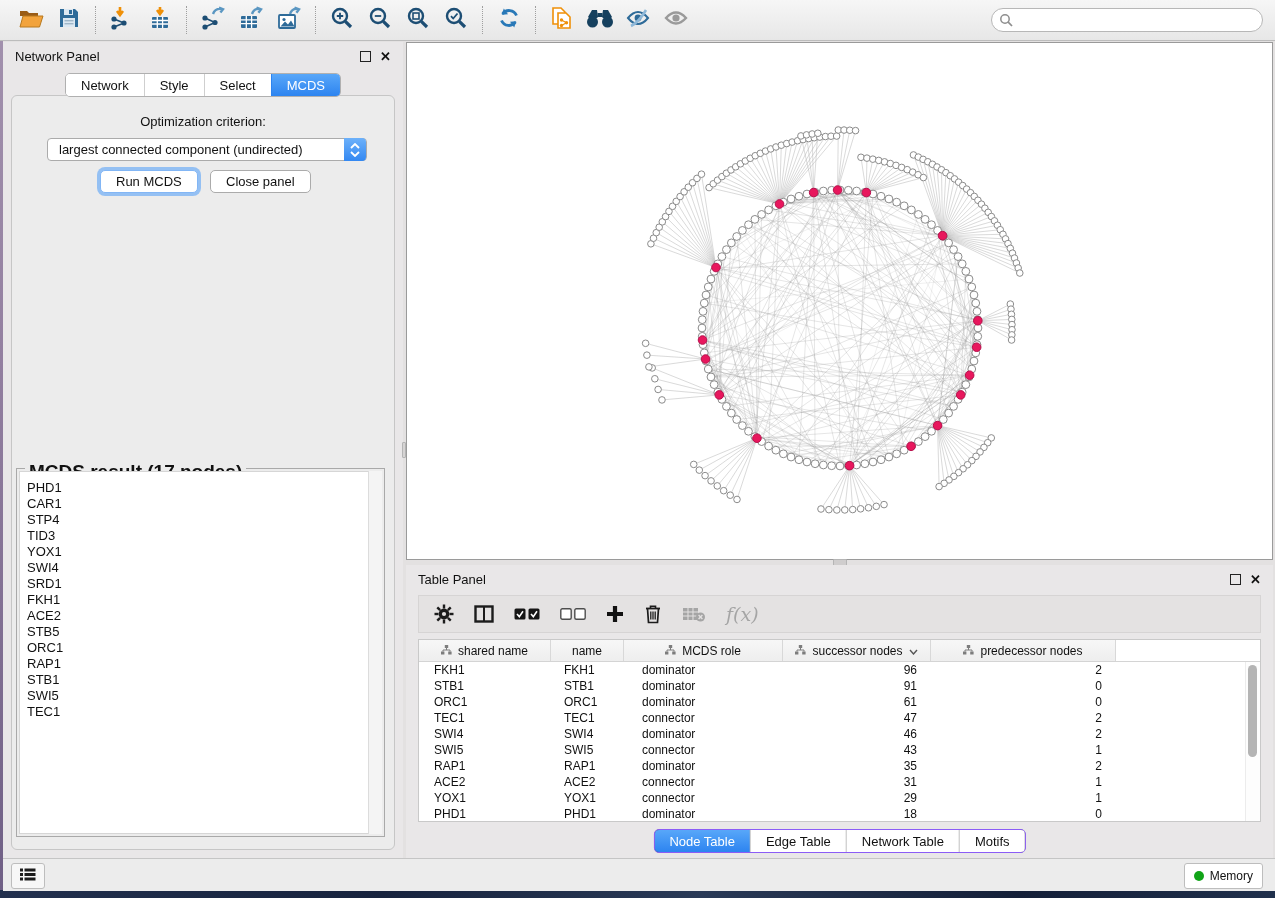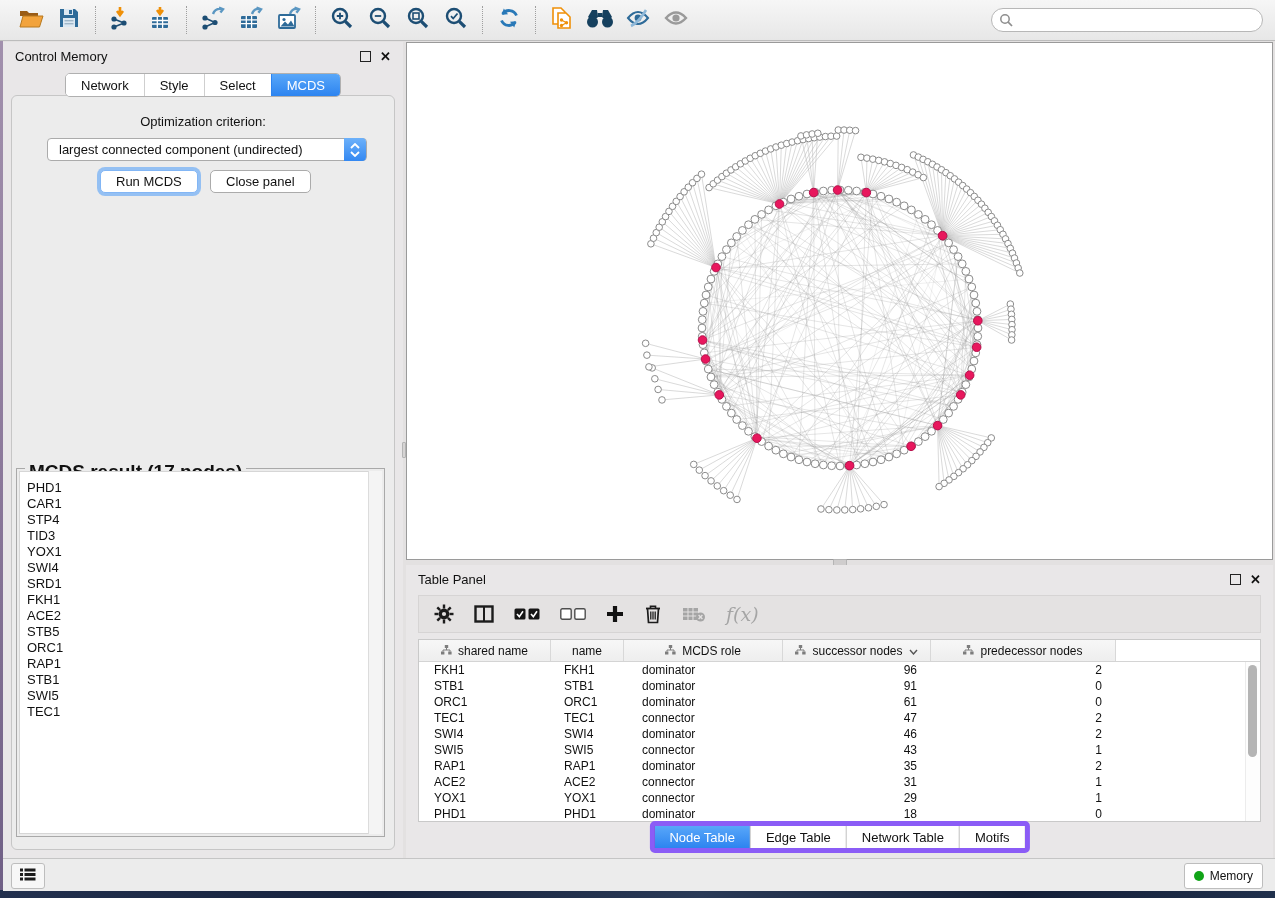--- a/index.html
+++ b/index.html
@@ -76,21 +76,21 @@
   .tp-thead{height:21px;background:linear-gradient(#f7f7f7,#eeeeee);border-bottom:1px solid #d4d4d4;
             display:flex;font-size:12px;}
   .th{box-sizing:border-box;display:flex;align-items:center;justify-content:center;gap:6px;
       border-right:1px solid #d8d8d8;height:100%;}
   .th.filler{border-right:none;flex:1;background:#fff;}
   .tp-row{display:flex;height:16px;font-size:12px;align-items:center;}
   .td{box-sizing:border-box;white-space:nowrap;overflow:hidden;}
   .tp-scrollbar{position:absolute;top:22px;right:0;bottom:0;width:14px;background:#fdfdfd;border-left:1px solid #ececec;}
   .tp-thumb{position:absolute;top:3px;left:2px;width:9px;height:92px;background:#b4b4b4;border-radius:5px;}
   .tp-tabs{position:absolute;left:50%;transform:translateX(-50%);bottom:5px;display:flex;height:22px;
-           border:5px solid #8b5cf6;border-radius:5px;overflow:hidden;background:#404040;}
+           border:1px solid #8b5cf6;border-radius:5px;overflow:hidden;background:#404040;}
   
   .status-bar{position:absolute;left:3px;right:0;top:858px;height:32px;background:#ececec;border-top:1px solid #c5c5c5;}
   .status-left-btn{position:absolute;left:8px;top:4px;width:32px;height:24px;background:#f7f7f7;
                    border:1px solid #bdbdbd;border-radius:3px;display:flex;align-items:center;justify-content:center;}
   .memory-btn{position:absolute;right:12px;top:4px;height:24px;background:#fff;border:1px solid #bdbdbd;
               border-radius:3px;display:flex;align-items:center;gap:6px;padding:0 9px;font-size:12px;}
   .memory-dot{width:10px;height:10px;border-radius:50%;background:#11a418;}
 </style>
 </head>
 <body>
@@ -273,21 +273,21 @@
             <circle cx="6" cy="6" r="4.2" fill="none" stroke="#8e8e8e" stroke-width="1.5"></circle>
             <path d="M9.2 9.2 L13 13" stroke="#8e8e8e" stroke-width="1.7"></path>
           </svg>
       </span>
       <input type="text" placeholder="" style="">
     </div>
   </div>
 
   <div class="control-panel">
     <div class="panel-titlebar">
-      <span class="panel-title">Control Memory</span>
+      <span class="panel-title">Network Panel</span>
       <span class="panel-winbtns">
         <span class="win-float"></span>
         <span class="win-close">✕</span>
       </span>
     </div>
     <div class="cp-tabs">
         <div class="seg">Network</div>
         <div class="seg">Style</div>
         <div class="seg">Select</div>
         <div class="seg active">MCDS</div>

